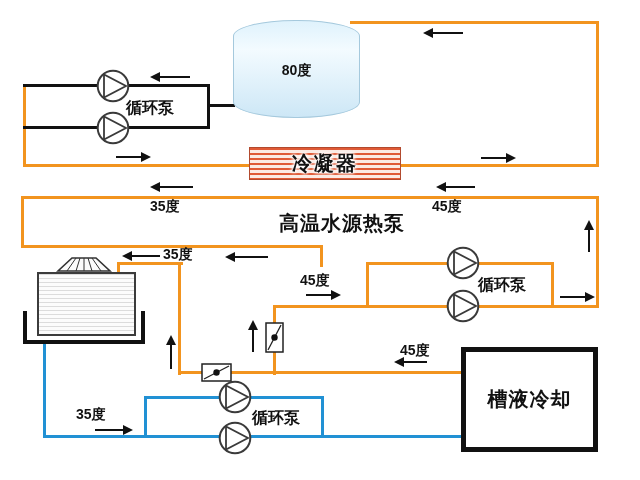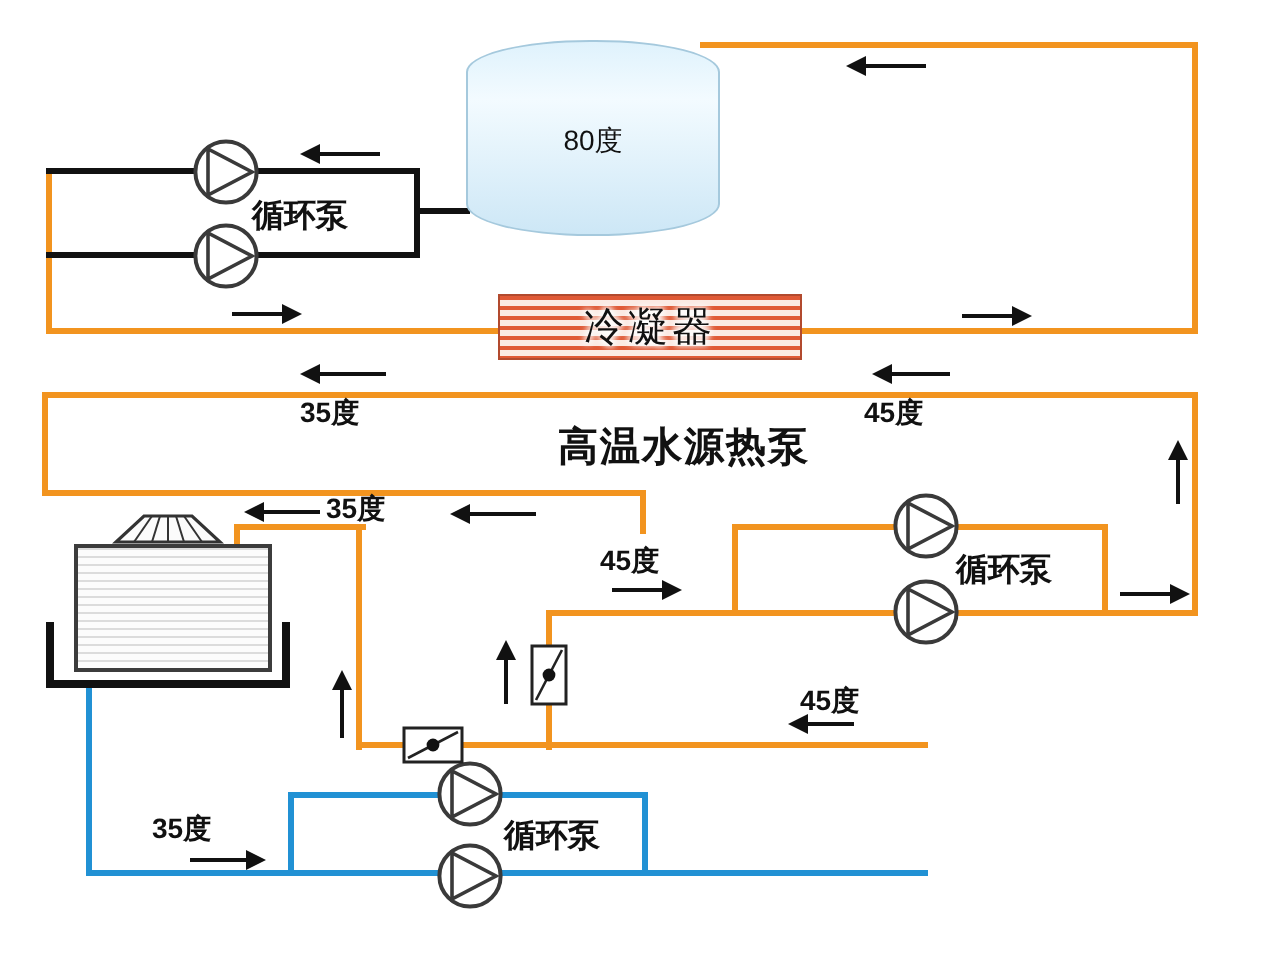--- a/index.html
+++ b/index.html
@@ -27,23 +27,23 @@
   
   .lbl{position:absolute;font-weight:bold;text-align:left;white-space:nowrap;}
   .temp{font-size:14px;width:50px;}
   .pumplbl{font-size:16px;width:62px;}
   
   .tank{position:absolute;left:233px;top:20px;width:125px;height:96px;
     background:linear-gradient(180deg,#dff2fc 0%,#f3fbff 30%,#cde7f6 100%);
     border:1px solid #a5c9dd;border-radius:62px/16px;
     display:flex;flex-direction:column;align-items:center;justify-content:center;}
   .tank-name{font-weight:bold;font-size:18px;letter-spacing:3px;}
-  .tank-temp{font-weight:normal;font-size:14px;margin-top:4px;}
+  .tank-temp{font-weight:bold;font-size:14px;margin-top:4px;}
   .hx{position:absolute;display:flex;align-items:center;justify-content:center;
-    font-weight:normal;font-size:20px;letter-spacing:2px;
+    font-weight:bold;font-size:20px;letter-spacing:2px;
     text-shadow:0 0 3px #fff,0 0 3px #fff,0 0 4px #fff,0 0 4px #fff;}
   .cond{left:249px;top:147px;width:150px;height:31px;border:1px solid #b24a2e;
     background:repeating-linear-gradient(180deg,#e05a36 0 2px,#fbeae3 2px 5px);}
   .evap{left:244px;top:179px;width:156px;height:32px;border:1px solid #2a6cb0;
     background:repeating-linear-gradient(180deg,#2b83d8 0 2px,#e9f3fc 2px 5px);}
   .hp-label{position:absolute;left:252px;top:210px;width:180px;text-align:center;
     font-weight:bold;font-size:20px;letter-spacing:1px;}
   .tower-box{position:absolute;left:37px;top:272px;width:95px;height:60px;
     border:2px solid #3c3c3c;
     background:repeating-linear-gradient(180deg,#dcdcdc 0 1px,#fcfcfc 1px 4px);}
@@ -134,20 +134,23 @@
     <polygon points="16,2 40,2 54,15 2,15" fill="#fbfbfb" stroke="#333" stroke-width="1.6"></polygon>
     <line x1="20" y1="2" x2="11" y2="15" stroke="#333" stroke-width="1"></line>
     <line x1="24" y1="2" x2="20" y2="15" stroke="#333" stroke-width="1"></line>
     <line x1="28" y1="2" x2="28" y2="15" stroke="#333" stroke-width="1"></line>
     <line x1="32" y1="2" x2="36" y2="15" stroke="#333" stroke-width="1"></line>
     <line x1="36" y1="2" x2="45" y2="15" stroke="#333" stroke-width="1"></line>
   </svg>
   <div class="tower-box"></div>
   <div class="basin"></div>
 
+  <div class="coolbox">
+    <span>槽液冷却</span>
+  </div>
 
   <svg class="pump" style="left:96px;top:69px;" viewBox="0 0 34 34">
     <circle cx="17" cy="17" r="15.3" fill="#fff" stroke="#3a3a3a" stroke-width="2"></circle>
     <polygon points="8,5.5 8,28.5 30,17" fill="none" stroke="#3a3a3a" stroke-width="1.8"></polygon>
   </svg>
   <svg class="pump" style="left:96px;top:111px;" viewBox="0 0 34 34">
     <circle cx="17" cy="17" r="15.3" fill="#fff" stroke="#3a3a3a" stroke-width="2"></circle>
     <polygon points="8,5.5 8,28.5 30,17" fill="none" stroke="#3a3a3a" stroke-width="1.8"></polygon>
   </svg>
   <svg class="pump" style="left:446px;top:246px;" viewBox="0 0 34 34">

